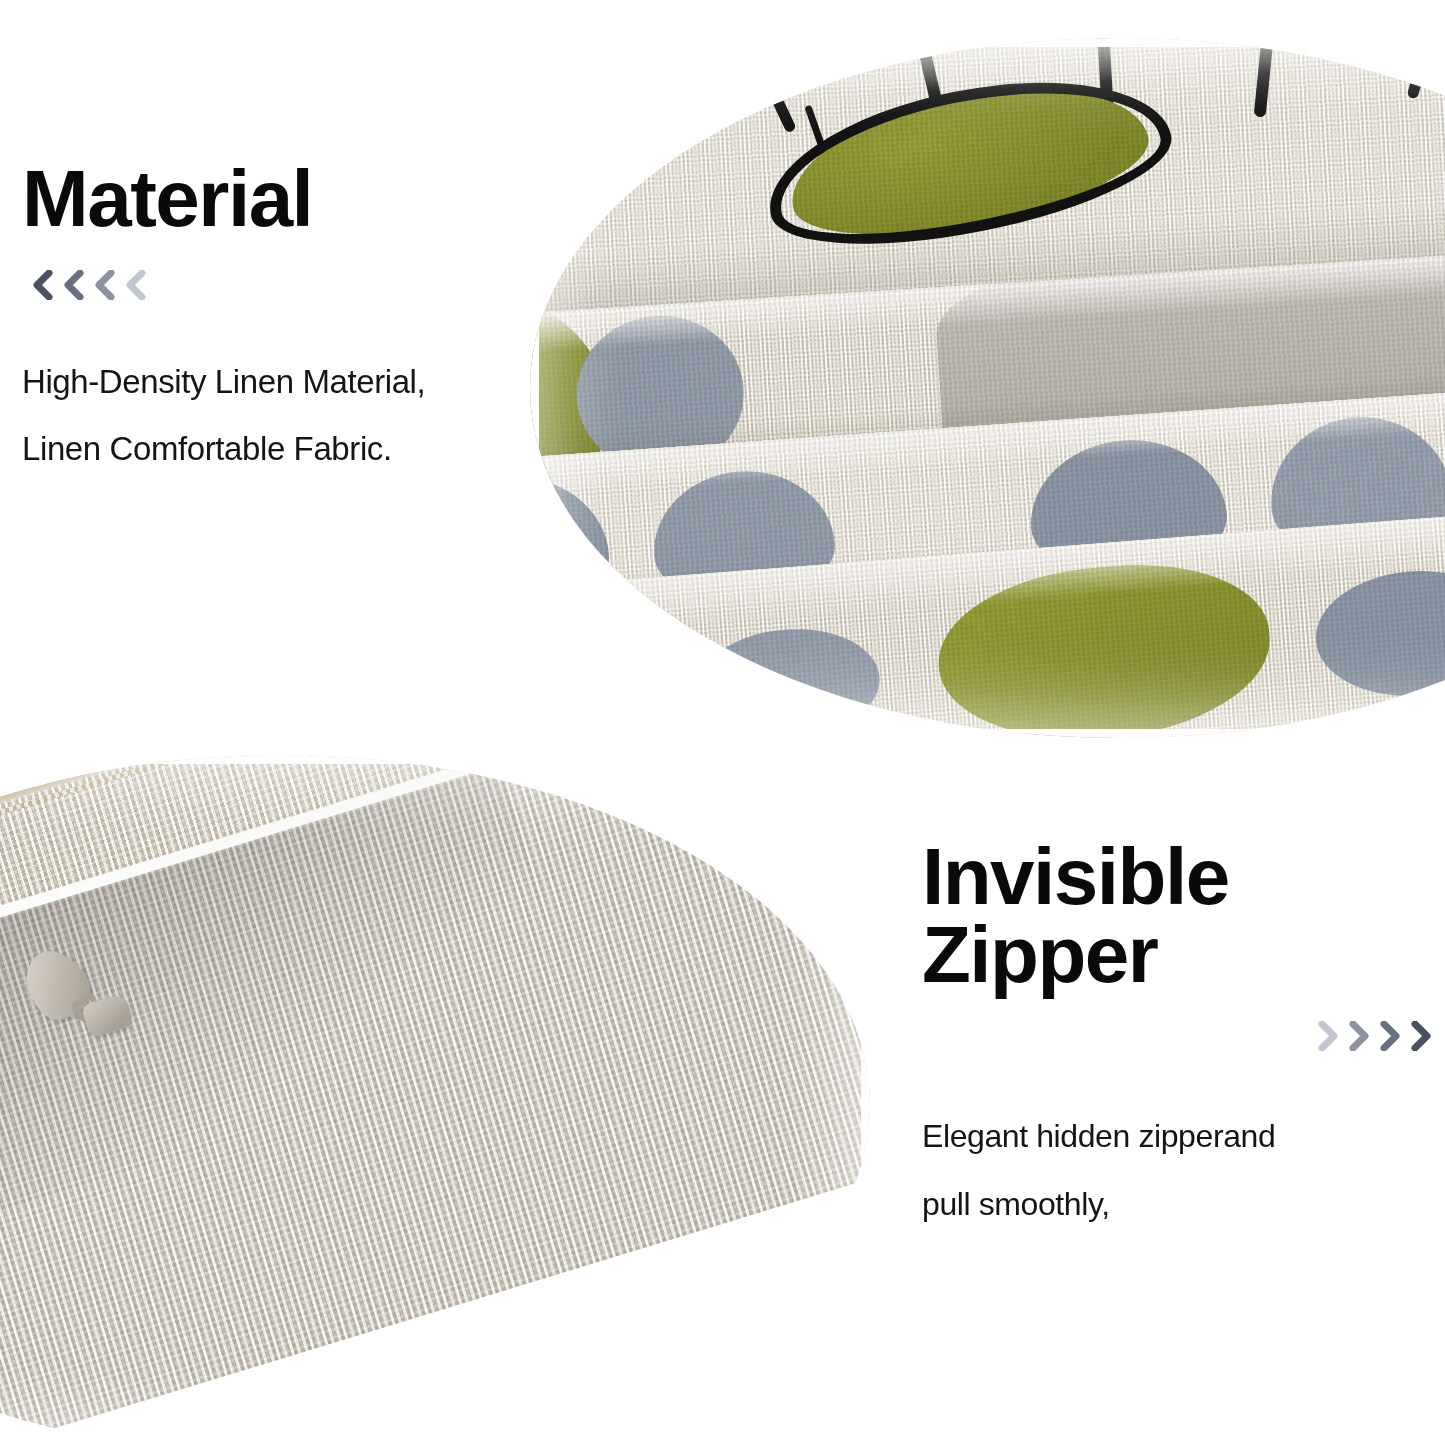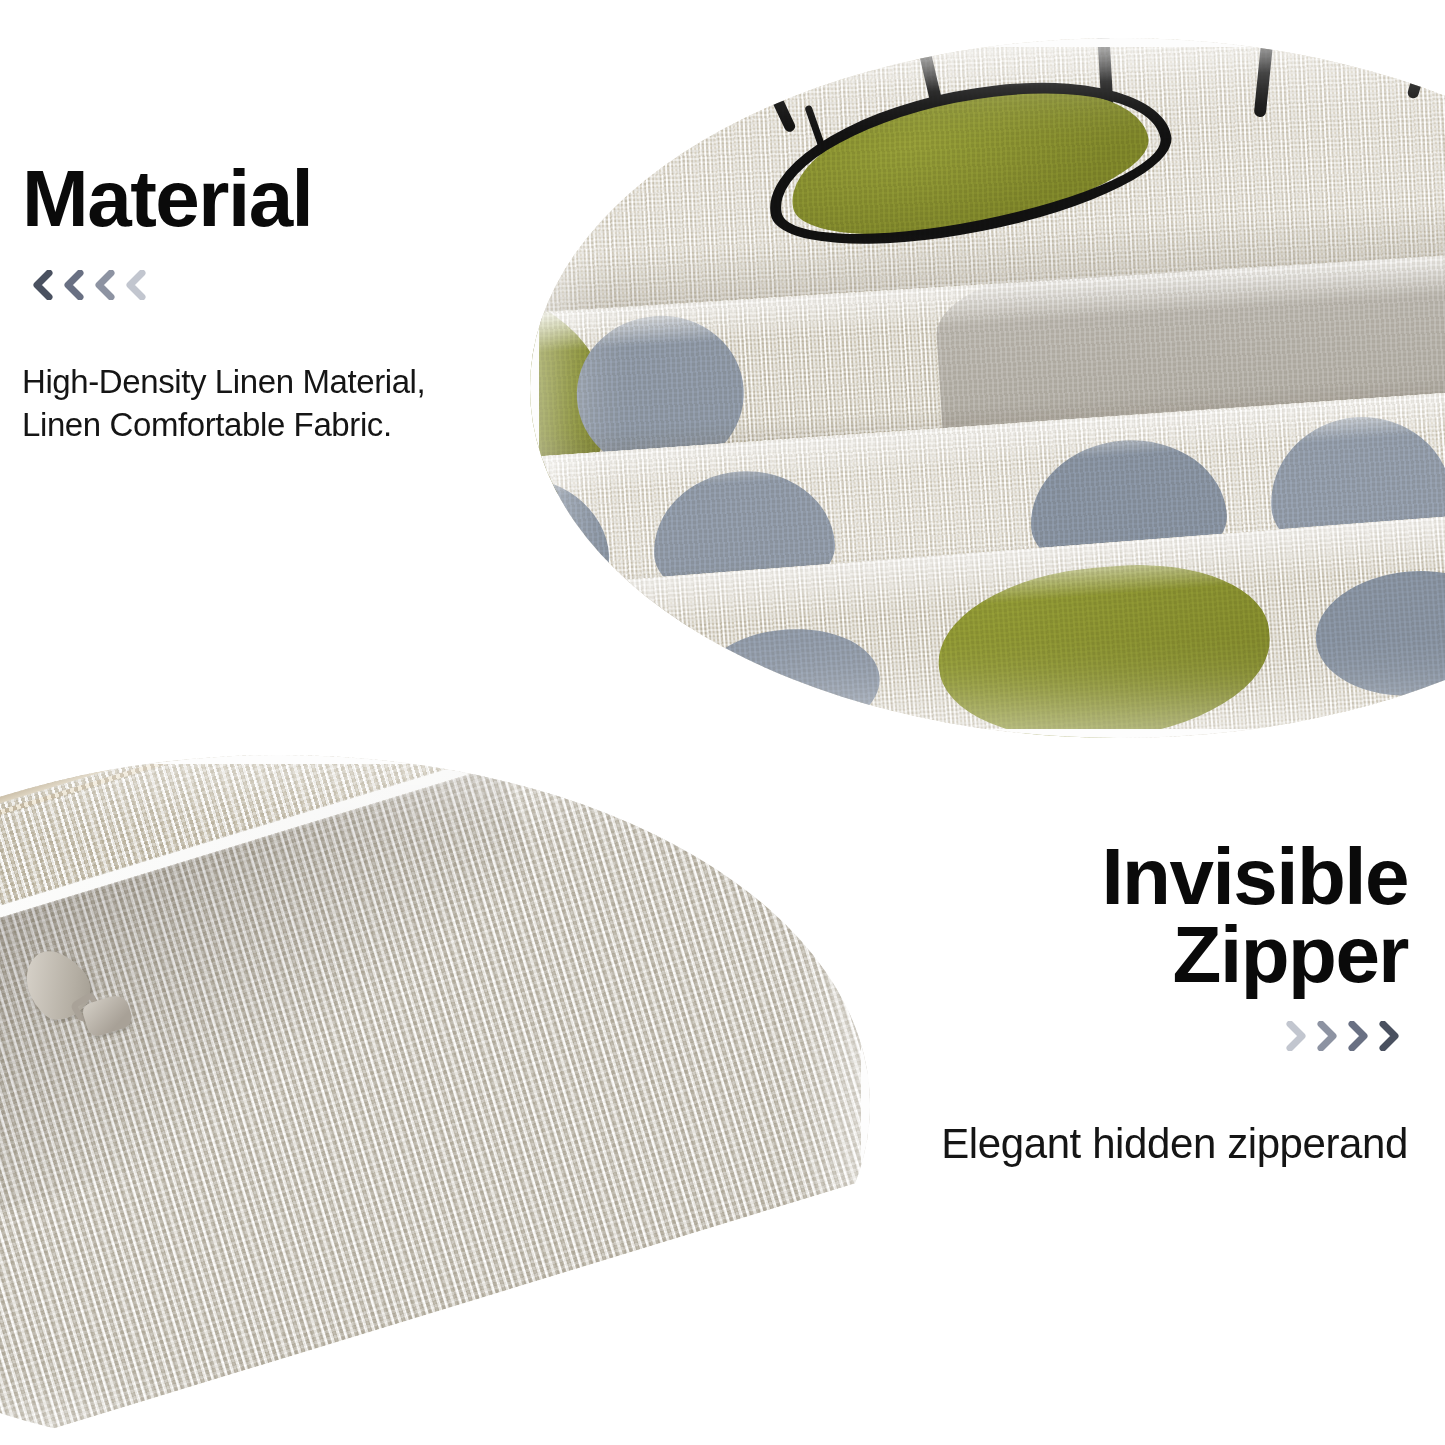--- a/index.html
+++ b/index.html
@@ -12,35 +12,35 @@
   .panel { position:absolute; left:0; width:1445px; background:#ffffff; overflow:hidden; }
   #panel-material { top:0; height:745px; }
   #panel-zipper   { top:748px; height:697px; }
 
   .panel-divider { position:absolute; left:0; top:745px; width:1445px; height:3px;
                    background:#ffffff; z-index:40; }
 
   
   .textblock { position:absolute; z-index:30; }
   #text-material { left:22px; top:160px; width:520px; text-align:left; }
-  #text-zipper   { left:890px; top:838px; width:518px; text-align:right; }
+  #text-zipper   { left:922px; top:838px; width:518px; text-align:left; }
 
   .headline { font-size:80px; font-weight:bold; line-height:0.97;
               color:#0a0a0a; letter-spacing:-1.5px; }
   .headline .ln { display:block; white-space:nowrap; }
 
   .chev-row { display:flex; gap:7px; margin-top:30px; height:34px; align-items:center; }
   #chev-material { justify-content:flex-start; padding-left:8px; }
   #chev-zipper   { justify-content:flex-end; padding-right:6px; margin-top:26px; }
   .chev { width:24px; height:30px; display:block; }
 
   .subcopy { font-size:33px; line-height:1.33; color:#151515; margin-top:58px;
              letter-spacing:-0.4px; font-weight:400; }
-  #sub-zipper { margin-top:62px; font-size:42px; line-height:1.36; }
-  .subcopy .ln { display:block; }
+  #sub-zipper { margin-top:62px; font-size:32px; line-height:1.36; }
+  .subcopy .ln { display:block;margin-top:24px; }
 
   
   .medallion { position:absolute; overflow:hidden; z-index:10; }
   .med-inner { position:absolute; inset:0; }
   .med-ring  { position:absolute; inset:0; border:9px solid #fdfdfd; pointer-events:none; }
 
   
   #med-material { left:530px; top:38px; width:1180px; height:700px;
                   border-radius:50% / 50%; }
   
@@ -285,17 +285,18 @@
         <svg class="chev" viewBox="0 0 24 30">
           <path d="M5 3 L17 15 L5 27" fill="none" stroke="#697083" stroke-width="7" stroke-linecap="round" stroke-linejoin="round"></path>
         </svg>
         <svg class="chev" viewBox="0 0 24 30">
           <path d="M5 3 L17 15 L5 27" fill="none" stroke="#4a5160" stroke-width="7" stroke-linecap="round" stroke-linejoin="round"></path>
         </svg>
       </div>
 
       <p class="subcopy" id="sub-zipper">
         <span class="ln">Elegant hidden zipperand</span>
+        <span class="ln">pull smoothly,</span>
       </p>
     </div>
   </section>
 
 </div>
 
 </body></html>

